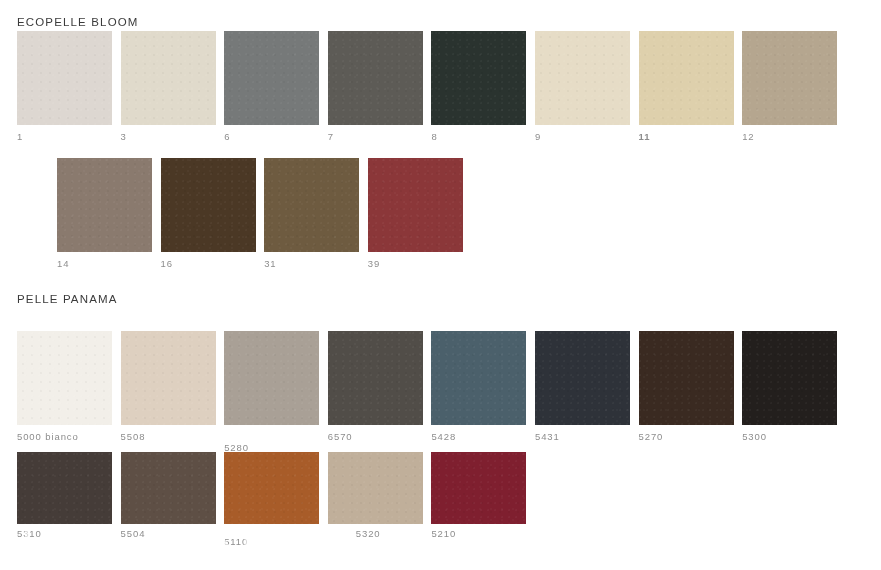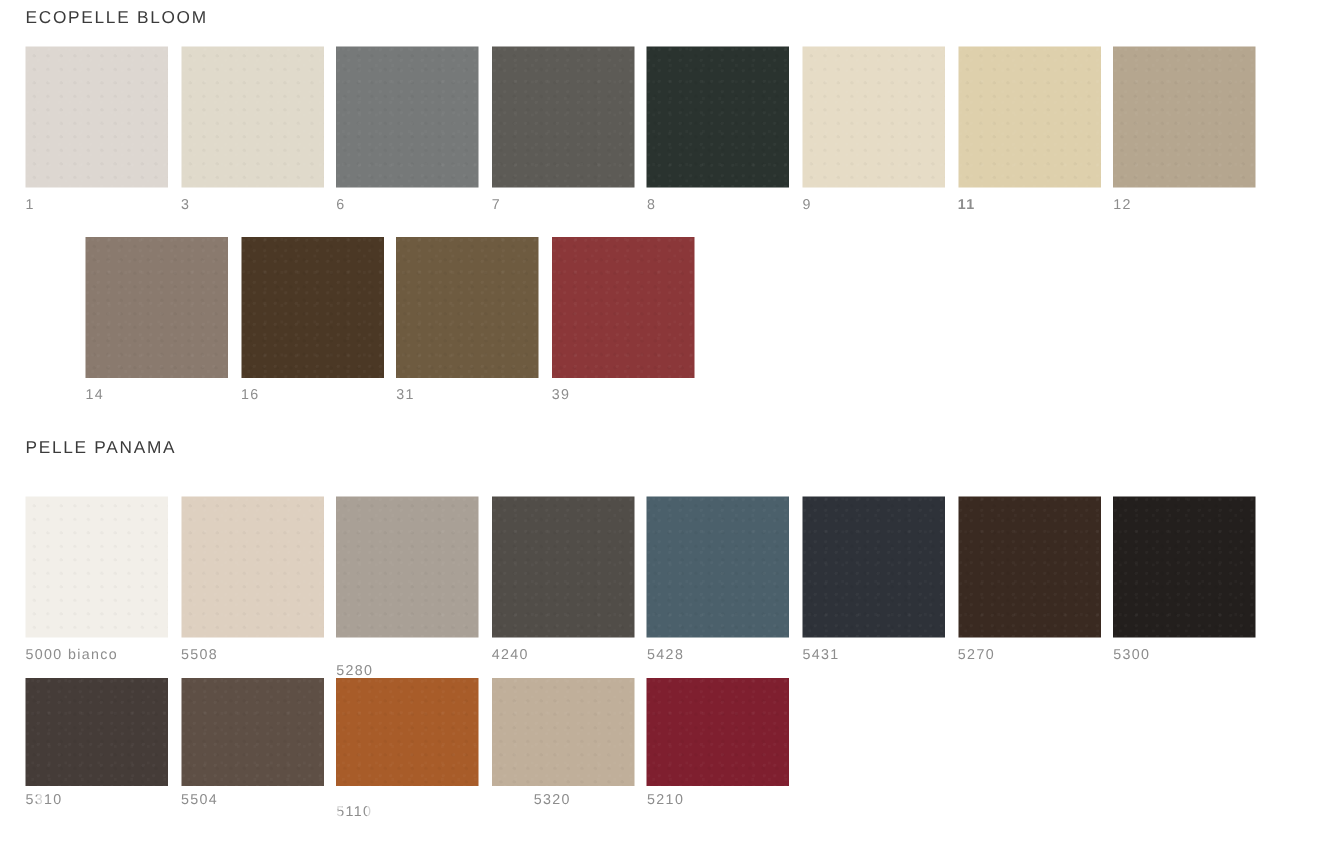--- a/index.html
+++ b/index.html
@@ -104,21 +104,21 @@
     color: #8d8d8d;
     white-space: nowrap;
     font-family: "Liberation Sans", sans-serif;
   }
 </style>
 </head>
 <body>
 
 <div class="page">
 
-  <div class="section-title" style="left:17px; top:6px;">ECOPELLE BLOOM</div>
+  <div class="section-title" style="left:17px; top:16px;">ECOPELLE BLOOM</div>
 
   <div class="swatch-row" id="row-0-0" style="top:31px;">
       <div class="cell">
         <div class="chip" title="1" style="background: rgb(221, 215, 209);"></div>
         <div class="chip-label" style="top: 100px;">1</div>
       </div>
       <div class="cell">
         <div class="chip" title="3" style="background: rgb(224, 218, 203);"></div>
         <div class="chip-label" style="top: 100px;">3</div>
       </div>
@@ -177,21 +177,21 @@
       <div class="cell">
         <div class="chip" title="5508" style="background: rgb(222, 208, 192);"></div>
         <div class="chip-label" style="top: 100px;">5508</div>
       </div>
       <div class="cell">
         <div class="chip" title="5280" style="background: rgb(169, 160, 150);"></div>
         <div class="chip-label" style="top: 100px; margin-top: 11px;">5280</div>
       </div>
       <div class="cell">
         <div class="chip" title="5290" style="background: rgb(81, 77, 72);"></div>
-        <div class="chip-label" style="top: 100px;">4240</div>
+        <div class="chip-label" style="top: 100px;">6570</div>
       </div>
       <div class="cell">
         <div class="chip" title="5428" style="background: rgb(75, 96, 107);"></div>
         <div class="chip-label" style="top: 100px;">5428</div>
       </div>
       <div class="cell">
         <div class="chip" title="5431" style="background: rgb(46, 50, 57);"></div>
         <div class="chip-label" style="top: 100px;">5431</div>
       </div>
       <div class="cell">

